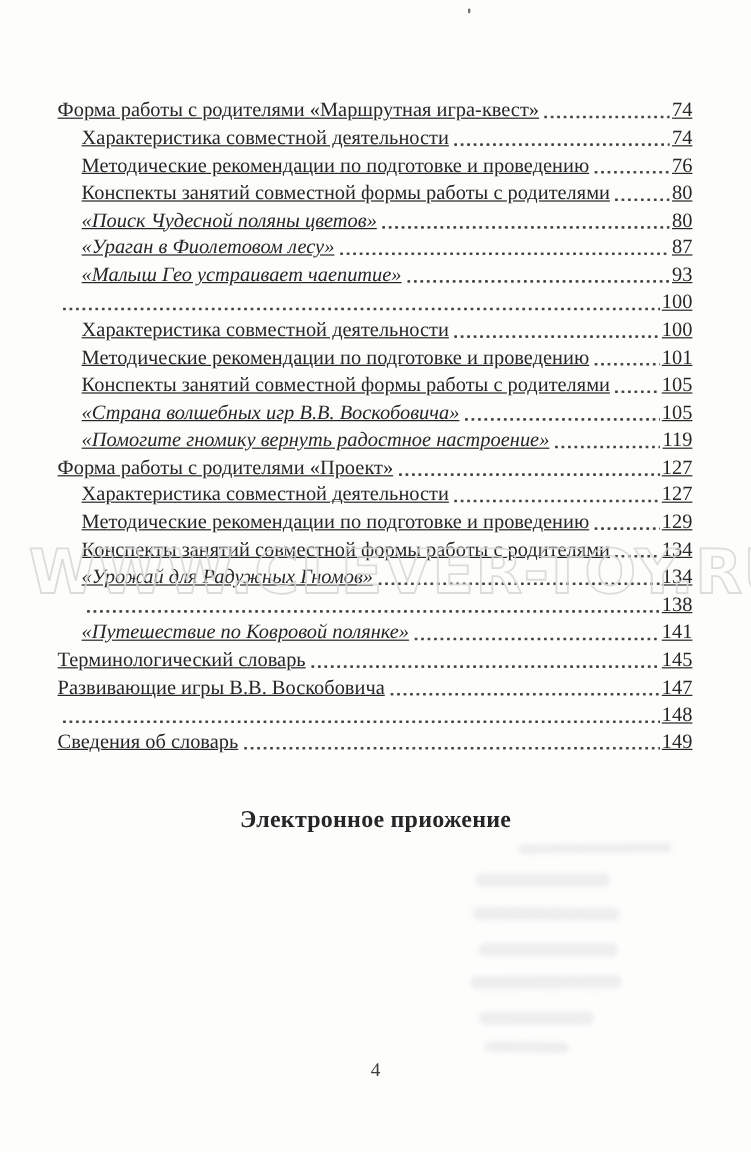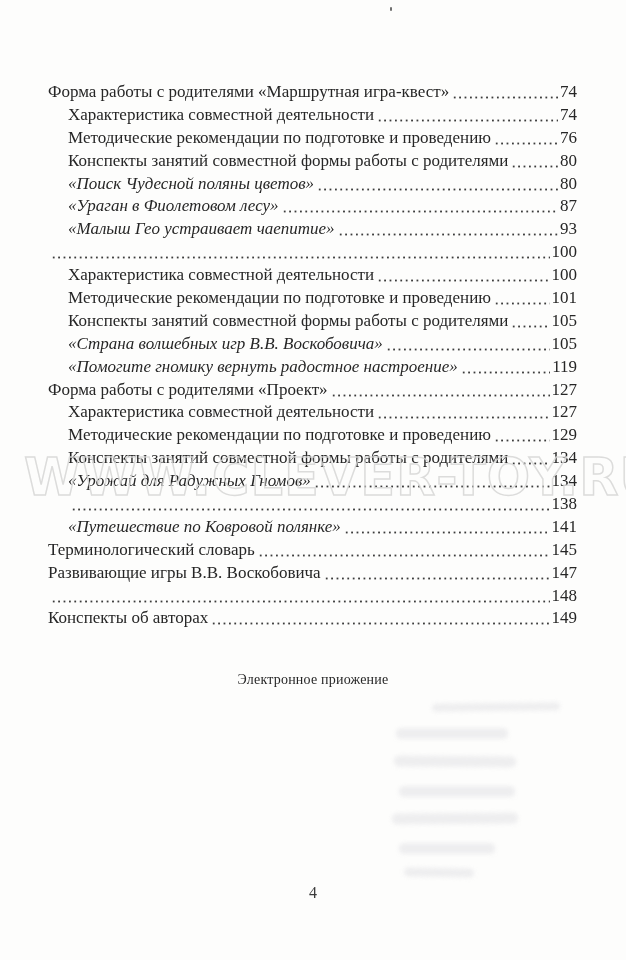--- a/index.html
+++ b/index.html
@@ -9,21 +9,21 @@
     font-family:"Liberation Serif", serif;
     color:#262626;
     overflow:hidden;
     position:relative;
   }
   .page{position:absolute;inset:0;}
 
   
   .toc{
     position:absolute;
-    left:48px; right:49px; top:81px;
+    left:48px; right:49px; top:81px;text-decoration:underline;
   }
   .toc-row{
     display:flex;
     align-items:baseline;
     height:22.9px;
     font-size:17px;
     line-height:22.9px;
     white-space:nowrap;
   }
   .toc-row.lvl1{padding-left:20px;}
@@ -57,22 +57,22 @@
     white-space:nowrap;
     pointer-events:none;
     user-select:none;
   }
 
   
   .section-heading{
     position:absolute;
     left:0; right:0; top:672px;
     text-align:center;
-    font-size:14px;
-    font-weight:normal;
+    font-size:20px;
+    font-weight:bold;
     letter-spacing:.2px;
   }
 
   
   .folio{
     position:absolute;
     left:0; right:0; top:884px;
     text-align:center;
     font-size:16px;
     color:#3a3a3a;
@@ -240,21 +240,21 @@
     <span class="toc-leader"></span>
     <span class="toc-num">147</span>
   </div>
 
   <div class="toc-row lvl0">
     <span class="toc-leader"></span>
     <span class="toc-num">148</span>
   </div>
 
   <div class="toc-row lvl0">
-    <span class="toc-text">Конспекты об авторах</span>
+    <span class="toc-text">Сведения об словарь</span>
     <span class="toc-leader"></span>
     <span class="toc-num">149</span>
   </div>
 </div>
 
   <div class="watermark">WWW.CLEVER-TOY.RU</div>
 
   <div class="section-heading">Электронное приожение</div>
 
   <div class="bleed">

